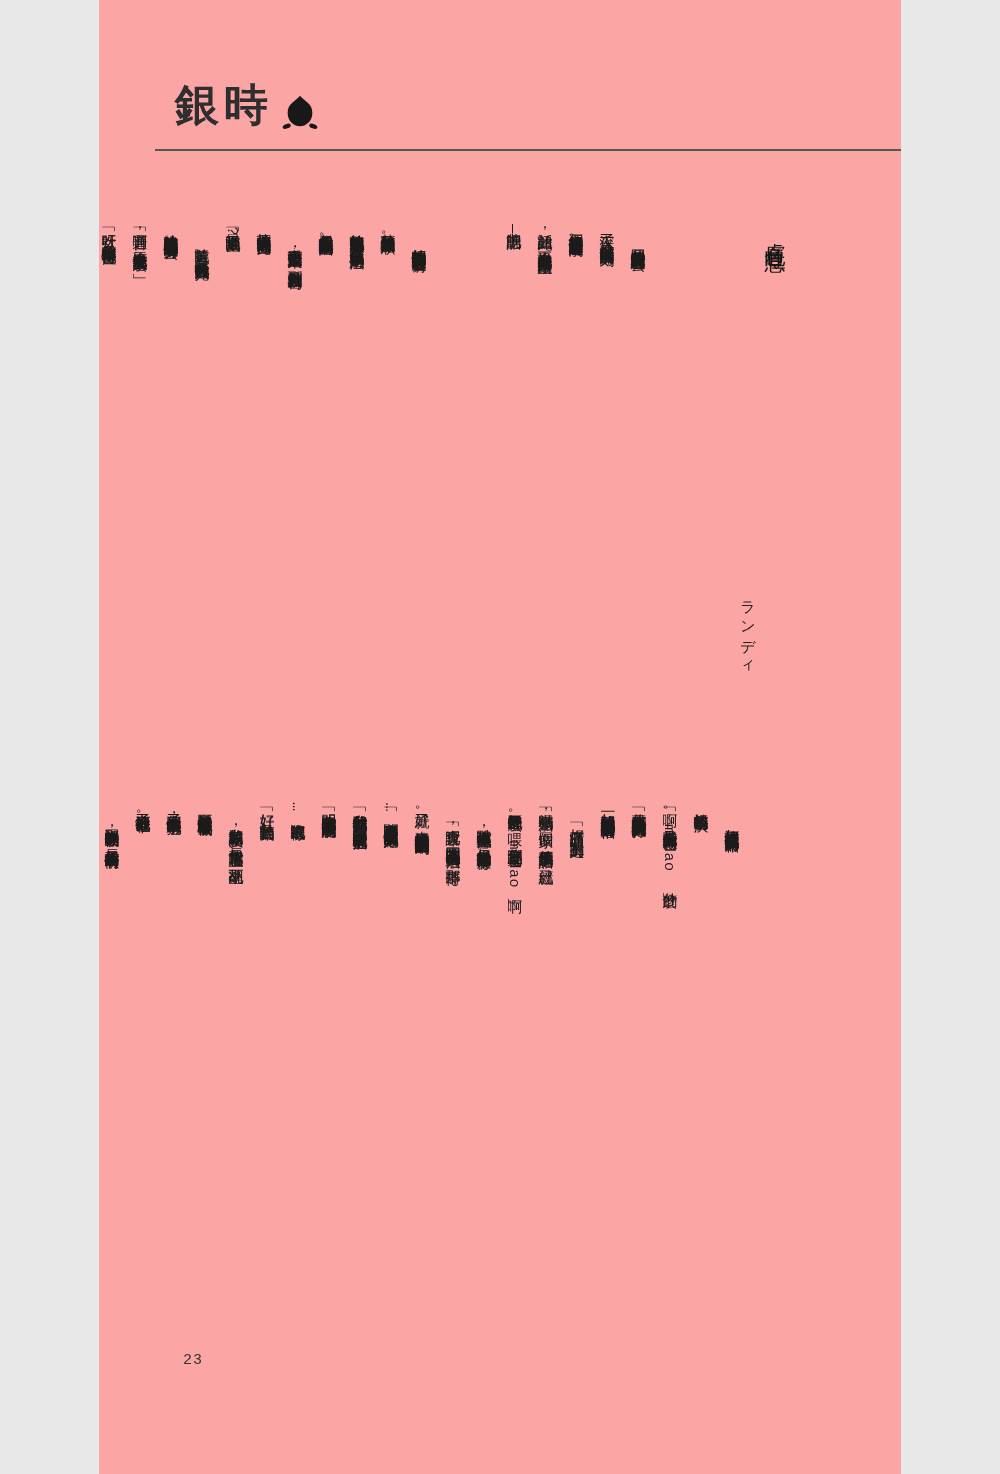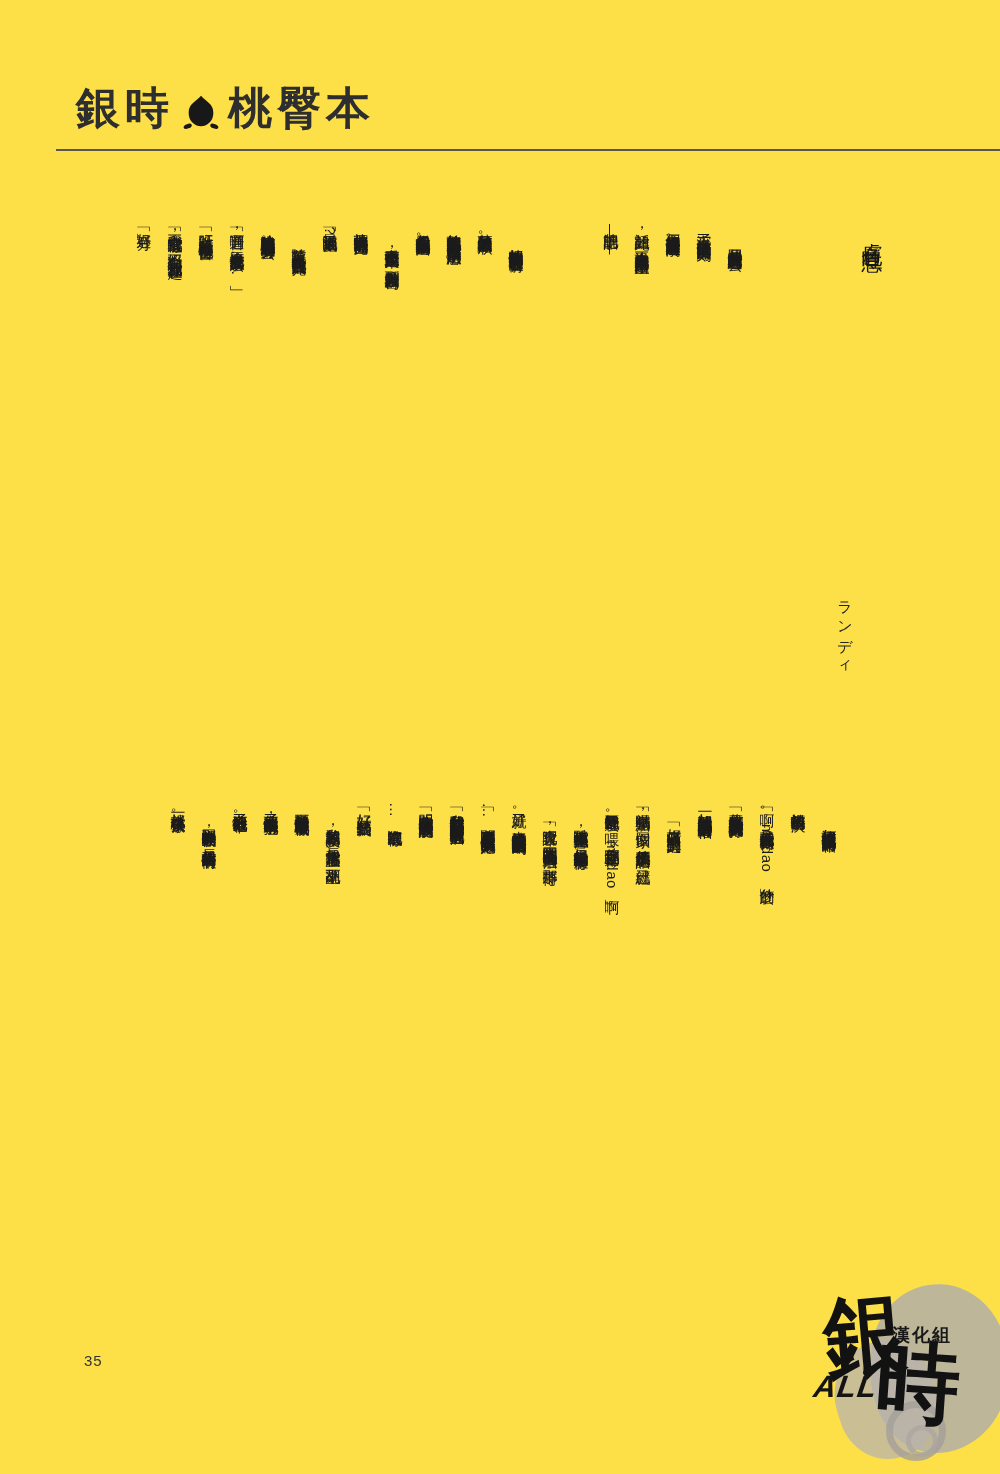--- a/index.html
+++ b/index.html
@@ -1,19 +1,19 @@
 <!DOCTYPE html>
 <html><head>
 <meta charset="utf-8">
 <style>
   html,body{margin:0;padding:0;background:#e8e8e8;}
   .page{
-    position:relative;width:1000px;height:1474px;margin:0 auto;
-    background:#fde047;overflow:hidden;
-    font-family:Liberation Sans, sans-serif;
+    position:relative;width:802px;height:1474px;margin:0 auto;
+    background:#fca5a5;overflow:hidden;
+    font-family:Liberation Mono, monospace;
     color:#1e1e1e;
   }
   
   .header-logo{
     position:absolute;left:76px;top:84px;
     display:flex;align-items:center;gap:6px;
     font-size:44px;font-weight:bold;letter-spacing:5px;color:#2e2e2e;
     line-height:1;
   }
   .header-logo .peach{width:38px;height:40px;margin:8px 2px 0 2px;}
@@ -85,21 +85,20 @@
 
 <div class="page">
 
   <div class="header-logo">
     <span>銀時</span>
     <svg class="peach" viewBox="0 0 40 40" aria-hidden="true">
       <path d="M20 3 C25 9 33 11 33 21 C33 30 26 35 20 35 C14 35 7 30 7 21 C7 11 15 9 20 3 Z" fill="#181818"></path>
       <ellipse cx="6" cy="35" rx="4.5" ry="2.4" fill="#181818" transform="rotate(-22 6 35)"></ellipse>
       <ellipse cx="34" cy="35" rx="4.5" ry="2.4" fill="#181818" transform="rotate(22 34 35)"></ellipse>
     </svg>
-    <span>桃臀本</span>
   </div>
   <div class="header-rule"></div>
 
   <div class="vtitle">膚色吐息</div>
   <div class="vauthor">ランディ</div>
 
   <section class="vtext" id="section-top">
       <div class="vline" style="padding-top: 15px;">共同起居的少女的就寢時間已經過去</div>
       <div class="vline">夜深了 已是歌舞伎町撤下門簾的時刻</div>
       <div class="vline">兩個搖搖晃晃的腳步聲漸漸的邁向萬事屋。</div>
@@ -137,21 +136,21 @@
       <div class="vline">…沒有這樣的吧」</div>
       <div class="vline">「好好 都是我的錯」</div>
       <div class="vline" style="padding-top: 15px;">和道歉的語氣相反，長穀川把背靠在牆上，胡亂坐下，</div>
       <div class="vline">毫無動靜的性器線靠著地板一樣松了口氣</div>
       <div class="vline">完全萎了的性器在銀時的手中把玩，</div>
       <div class="vline">有心情了就把他放在口中。</div>
       <div class="vline" style="padding-top: 15px;">因為那好像咬噬的動作，長穀川看著銀時的表情</div>
       <div class="vline">就好像小孩一樣緊張。</div>
     </section>
 
-  <div class="pagenum">35</div>
+  <div class="pagenum">23</div>
 
   <div class="stamp">
     <div class="blob1"></div>
     <div class="blob2"></div>
     <div class="swirl1"></div>
     <div class="swirl2"></div>
     <div class="kanji k1">銀</div>
     <div class="kanji k2">時</div>
     <div class="group">漢化組</div>
     <div class="all">ALL</div>

